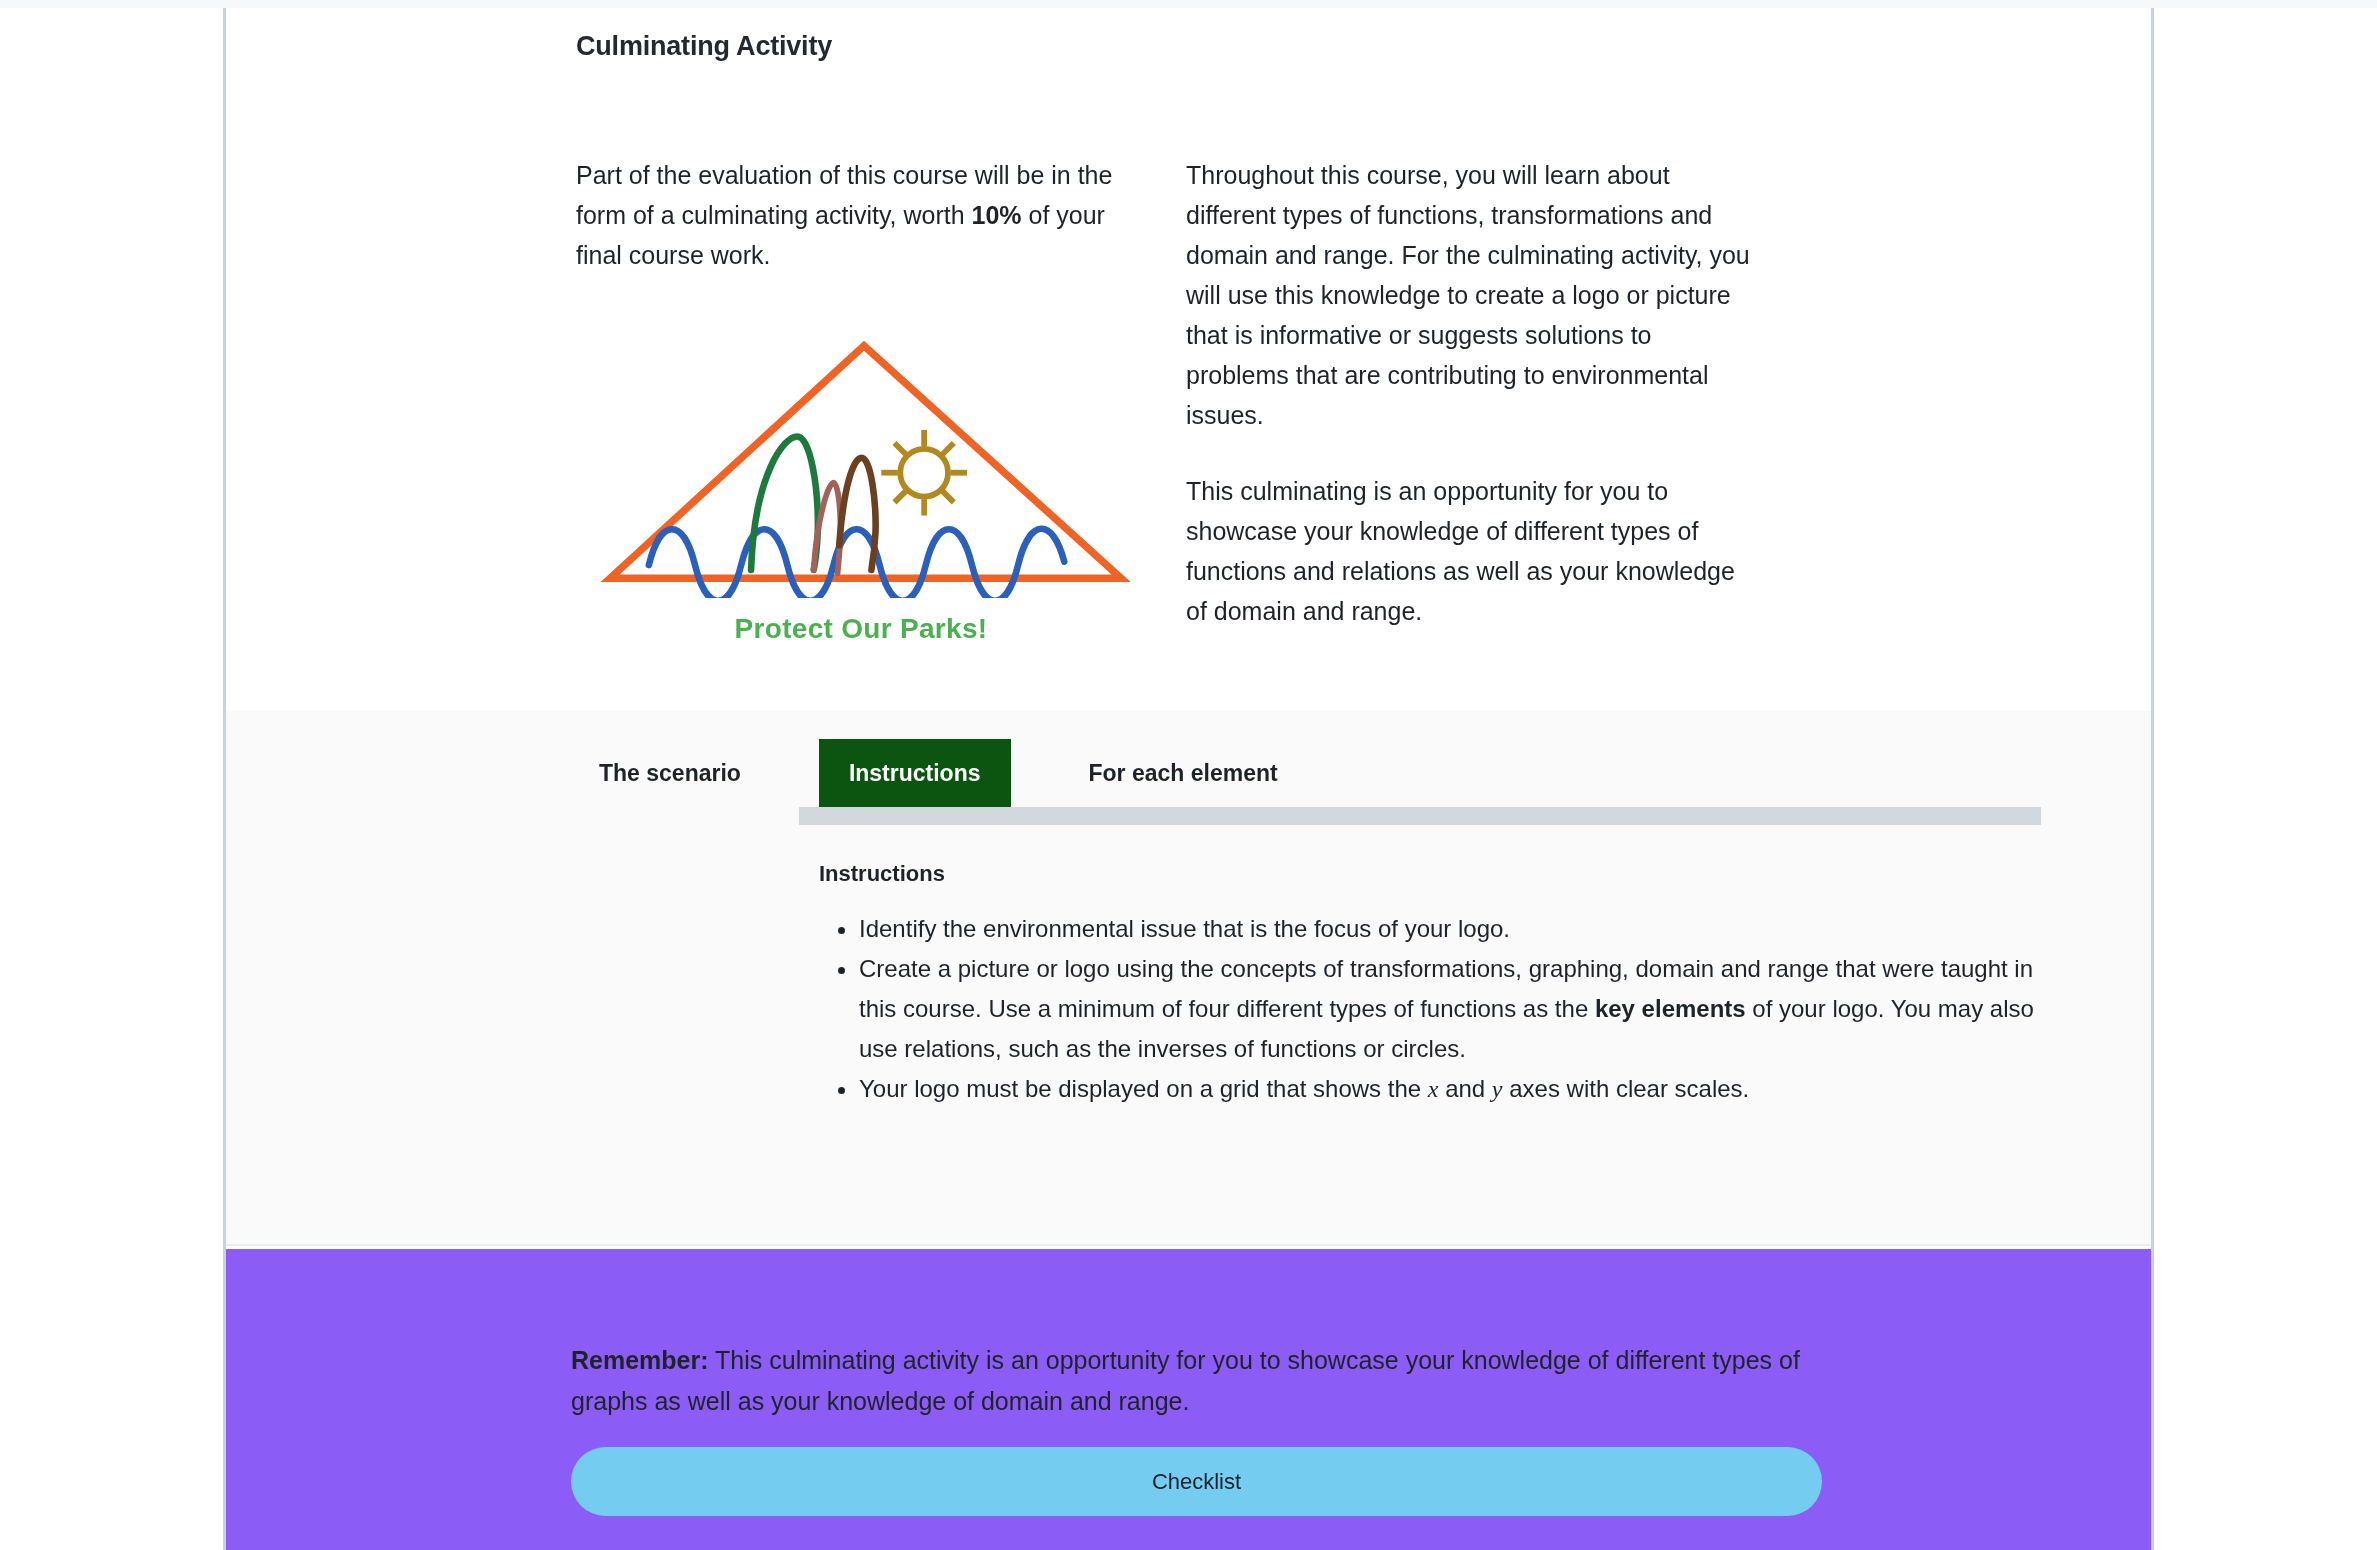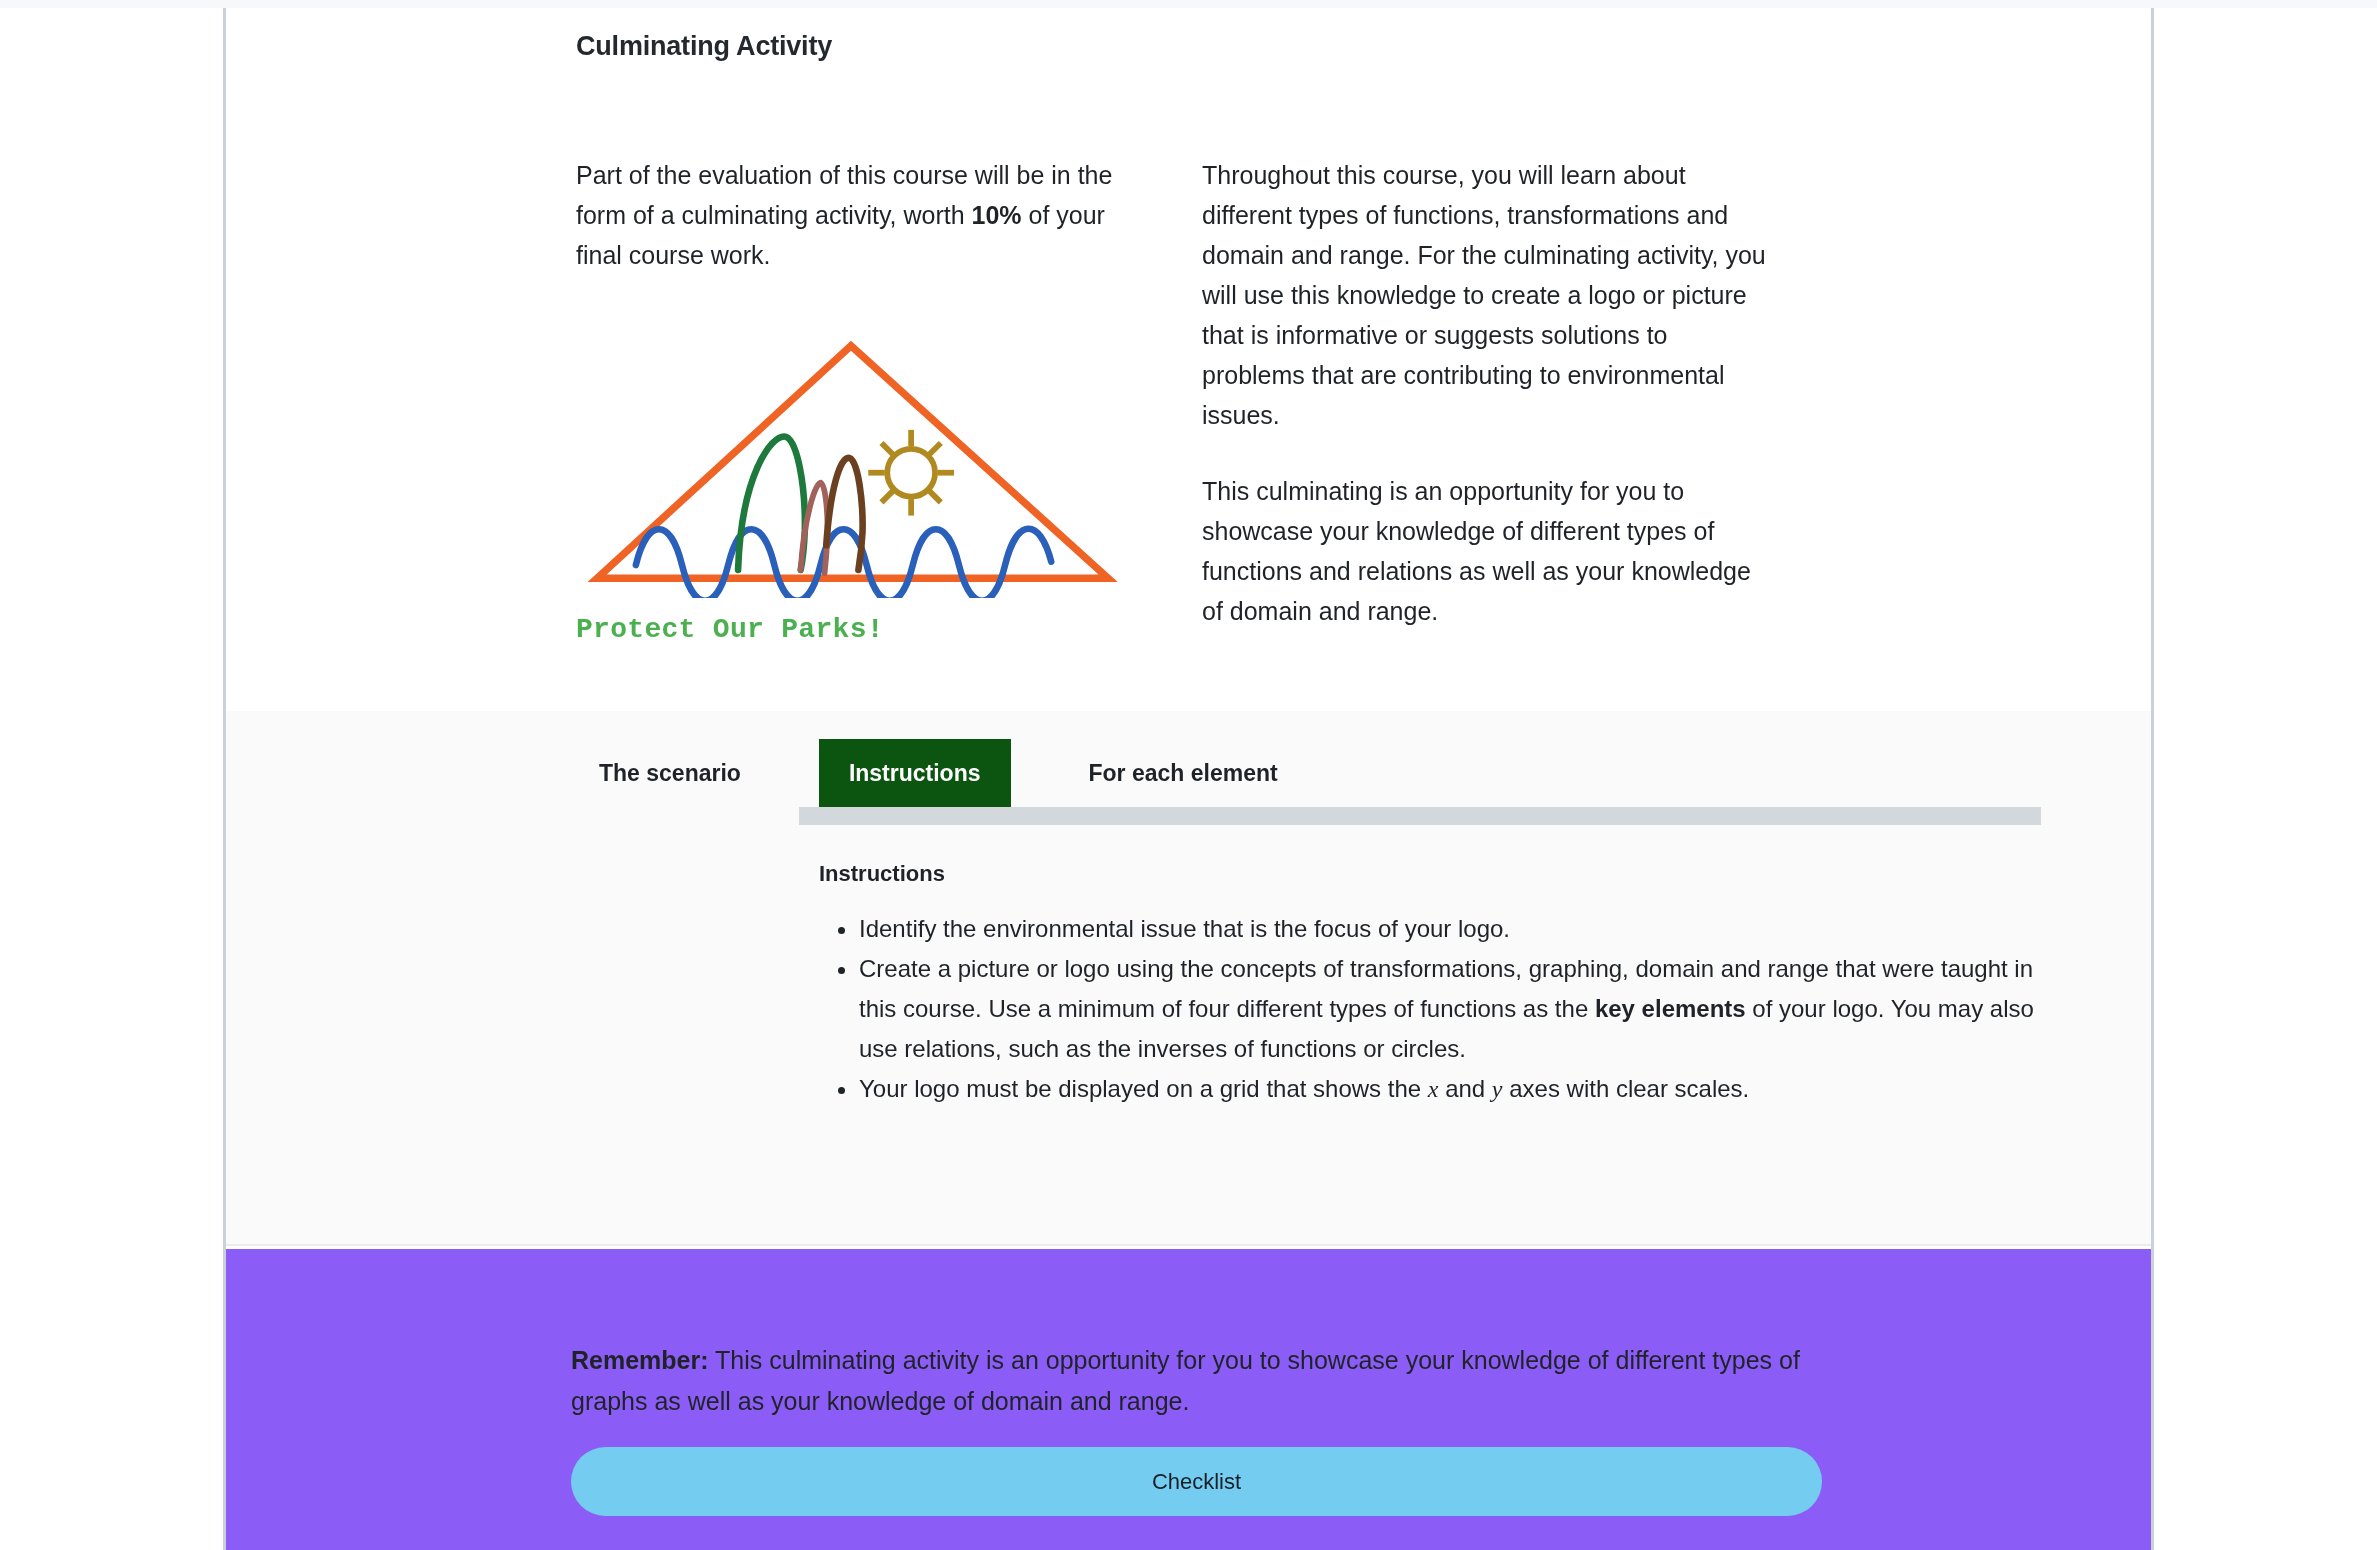--- a/index.html
+++ b/index.html
@@ -69,40 +69,39 @@
     color: #24292f;
     letter-spacing: -0.2px;
   }
 
   .cols {
     position: absolute;
     left: 350px;
     top: 147px;
     width: 1486px;
     display: flex;
-    gap: 56px;
+    gap: 40px;
   }
   .col-left  { width: 570px; }
   .col-right { width: 570px; }
 
   .body-text {
     font-size: 25px;
     line-height: 40px;
     color: #1f2328;
     margin: 0 0 36px 0;
   }
   .body-text:last-child { margin-bottom: 0; }
   .body-text b { font-weight: bold; }
 
   
   .logo-wrap {
     margin-top: 51px;
     width: 570px;
-    text-align: left;
-    font-family: Liberation Mono, monospace;
+    text-align: center;
   }
   .logo-caption {
     margin-top: 11.6px;
     font-size: 28px;
     font-weight: bold;
     color: #4caf50;
     letter-spacing: 0.3px;
   }
 
   

